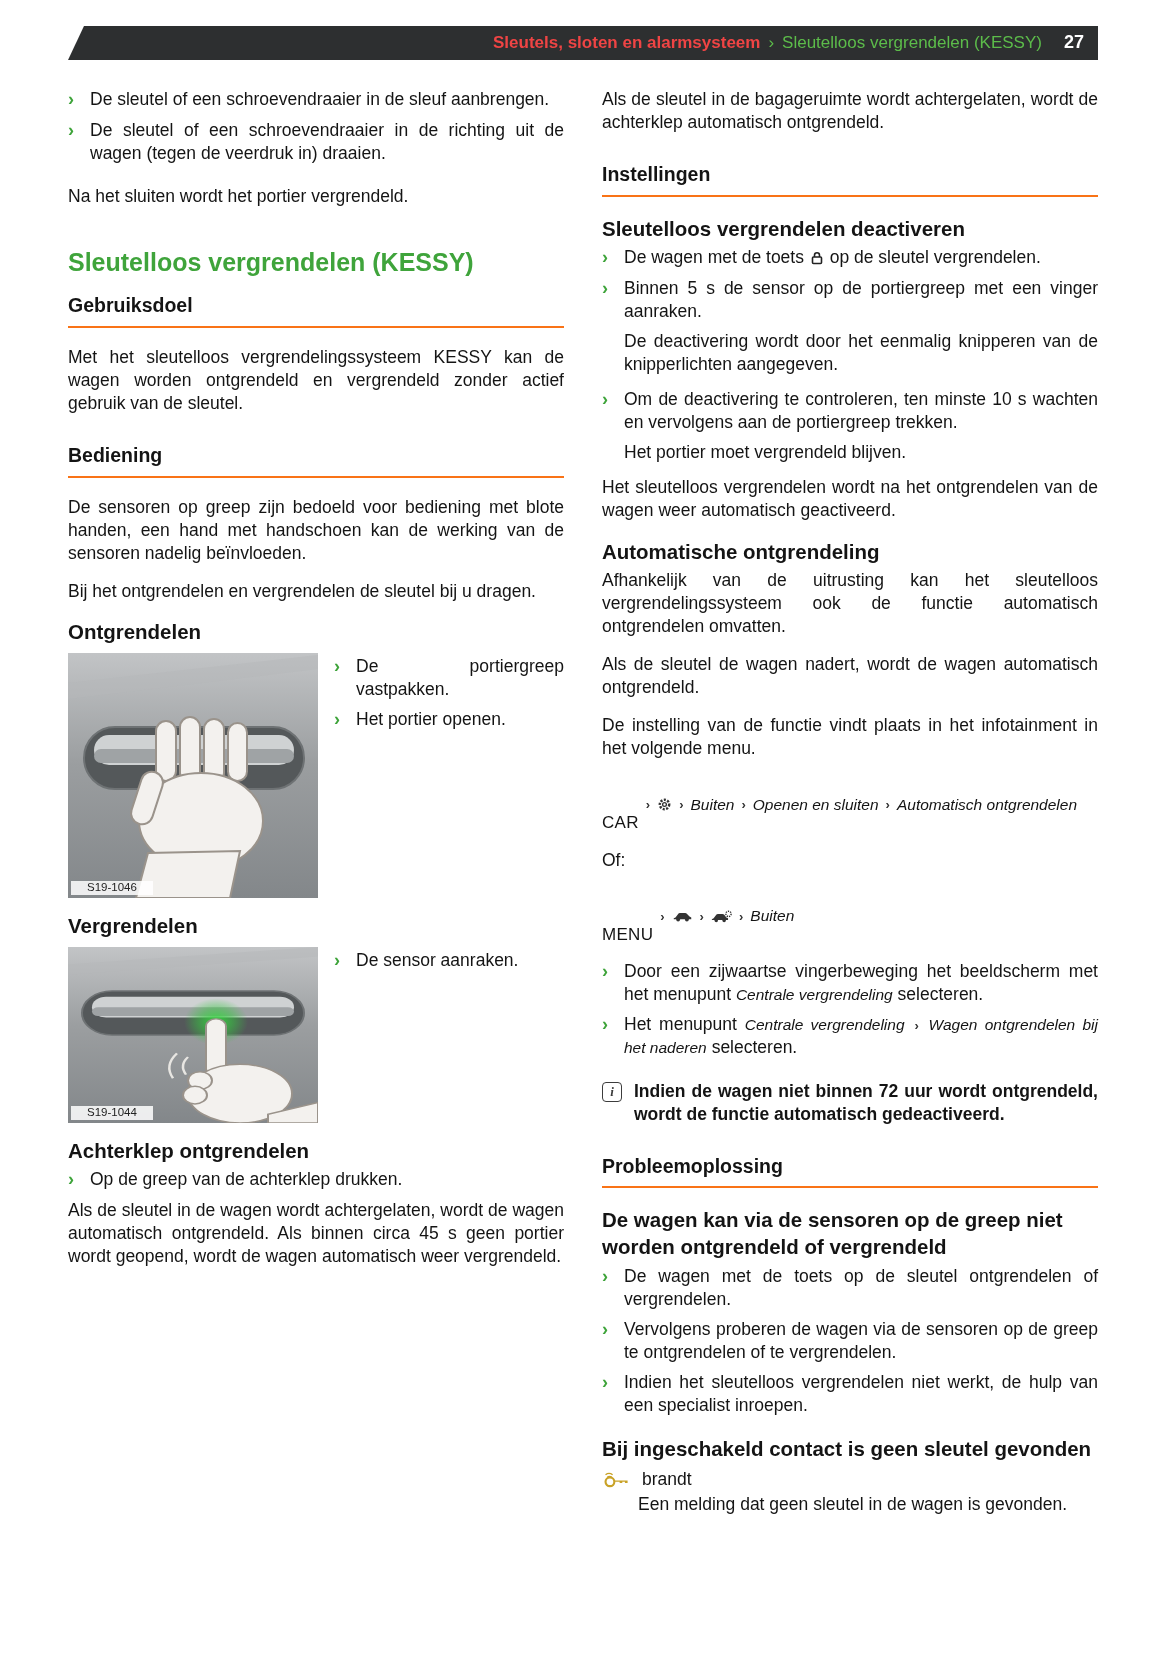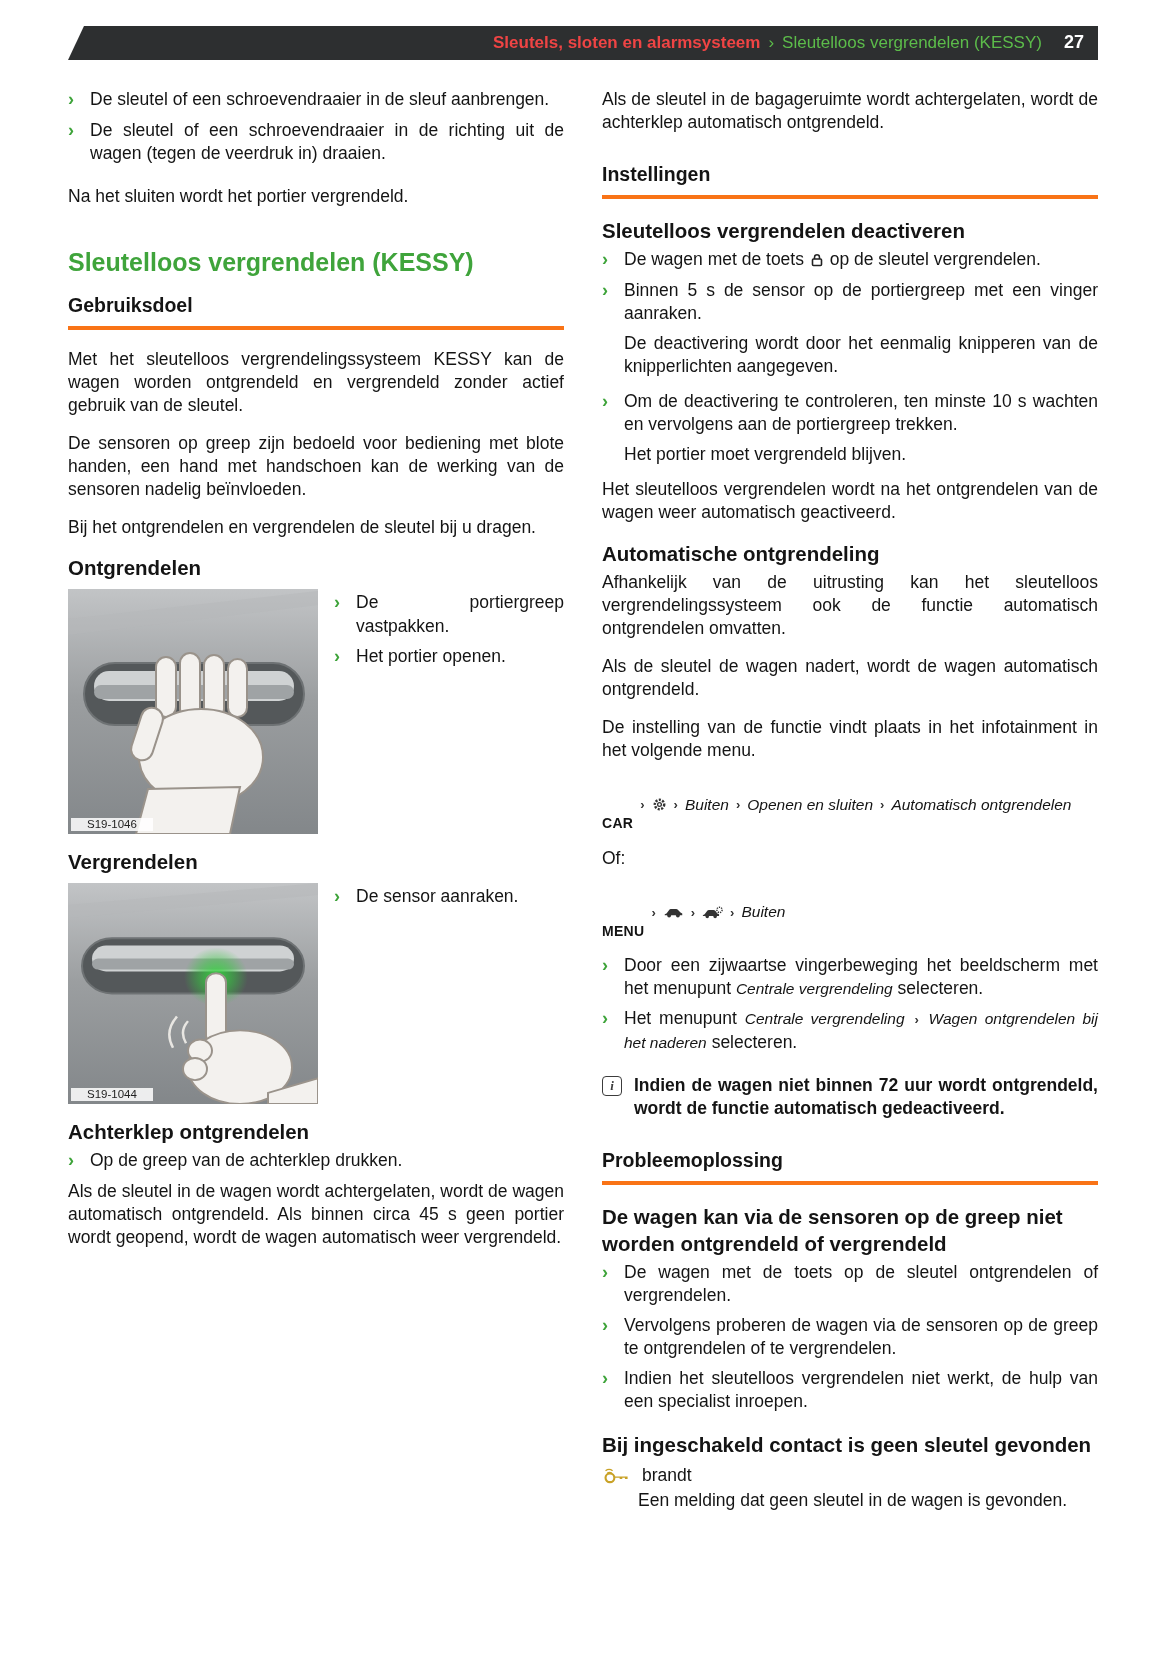--- a/index.html
+++ b/index.html
@@ -31,36 +31,36 @@
   p.body{margin:0 0 15px 0;text-align:justify;}
   .tight{margin-bottom:9px;}
 
   .bullet{display:flex;margin:0 0 7px 0;}
   .bullet .marker{color:var(--green);font-weight:bold;flex:0 0 22px;font-size:18px;}
   .bullet .btext{flex:1;text-align:justify;}
   .sub-note{margin:4px 0 12px 22px;text-align:justify;}
 
   .chapter-title{color:var(--green);font-size:25px;font-weight:bold;margin:38px 0 8px;}
   .section-heading{
-    font-size:19.5px;font-weight:bold;border-bottom:4px solid #f97316;
+    font-size:19.5px;font-weight:bold;border-bottom:2px solid #f97316;
     padding-bottom:7px;margin:28px 0 18px;
   }
   .subhead{font-weight:bold;margin:14px 0 4px;text-align:left;}
 
   .figure-row{display:flex;gap:16px;margin:8px 0 12px;}
   .figure{position:relative;width:250px;height:245px;flex:0 0 250px;}
   .figure svg{display:block;width:100%;height:100%;}
   .fig-code{
     position:absolute;left:3px;bottom:3px;font-size:11.5px;color:#222;
     background:rgba(255,255,255,0.85);padding:0 16px;line-height:1.2;
   }
   .fig-side{flex:1;padding-top:2px;}
 
   .menu-path{display:flex;align-items:center;flex-wrap:wrap;column-gap:7px;row-gap:2px;margin:2px 0 14px;}
-  .menu-app{font-weight:bold;font-size:14px;letter-spacing:.3px;margin-top:37px;}
+  .menu-app{font-weight:normal;font-size:17px;letter-spacing:.3px;margin-top:37px;}
   .menu-sep{font-size:13px;font-weight:bold;color:#333;}
   .menu-item{font-style:italic;font-size:15.5px;}
   .inline-item{font-style:italic;font-size:15.5px;}
   .inline-sep{font-size:13px;font-weight:bold;color:#333;padding:0 2px;}
 
   .icon-inline{display:inline-block;vertical-align:-2px;margin:0 2px;}
 
   .info-note{display:flex;gap:12px;margin:20px 0 14px;}
   .info-icon{
     flex:0 0 20px;width:20px;height:20px;border:1.6px solid #3c3c3c;border-radius:4px;
@@ -96,20 +96,21 @@
         <span class="marker">›</span>
         <div class="btext">De sleutel of een schroevendraaier in de richting uit de wagen (tegen de veerdruk in) draaien.</div>
       </div>
       <p class="body" style="margin-top:20px">Na het sluiten wordt het portier vergrendeld.</p>
 
       <h1 class="chapter-title">Sleutelloos vergrendelen (KESSY)</h1>
 
       <h2 class="section-heading" style="margin-top:14px">Gebruiksdoel</h2>
       <p class="body">Met het sleutelloos vergrendelingssysteem KESSY kan de wagen worden ontgrendeld en vergrendeld zonder actief gebruik van de sleutel.</p>
 
+      <h2 class="section-heading">Bediening</h2>
       <p class="body">De sensoren op greep zijn bedoeld voor bediening met blote handen, een hand met handschoen kan de werking van de sensoren nadelig beïnvloeden.</p>
       <p class="body">Bij het ontgrendelen en vergrendelen de sleutel bij u dragen.</p>
 
       <h3 class="subhead">Ontgrendelen</h3>
       <div class="figure-row">
         <div class="figure">
           <svg viewBox="0 0 250 245" preserveAspectRatio="none">
             <defs>
               <linearGradient id="doorg1" x1="0" y1="0" x2="0" y2="1">
                 <stop offset="0" stop-color="#c2c4c6"></stop>
@@ -142,21 +143,21 @@
           </div>
           <div class="bullet">
             <span class="marker">›</span>
             <div class="btext">Het portier openen.</div>
           </div>
         </div>
       </div>
 
       <h3 class="subhead">Vergrendelen</h3>
       <div class="figure-row">
-        <div class="figure" style="height:221px">
+        <div class="figure" style="height:176px">
           <svg viewBox="0 0 250 240" preserveAspectRatio="none">
             <defs>
               <linearGradient id="doorg2" x1="0" y1="0" x2="0" y2="1">
                 <stop offset="0" stop-color="#c2c4c6"></stop>
                 <stop offset="0.45" stop-color="#9b9ea0"></stop>
                 <stop offset="1" stop-color="#83878a"></stop>
               </linearGradient>
               <radialGradient id="glow2">
                 <stop offset="0" stop-color="#35d93f" stop-opacity="0.95"></stop>
                 <stop offset="0.55" stop-color="#35c93f" stop-opacity="0.5"></stop>

